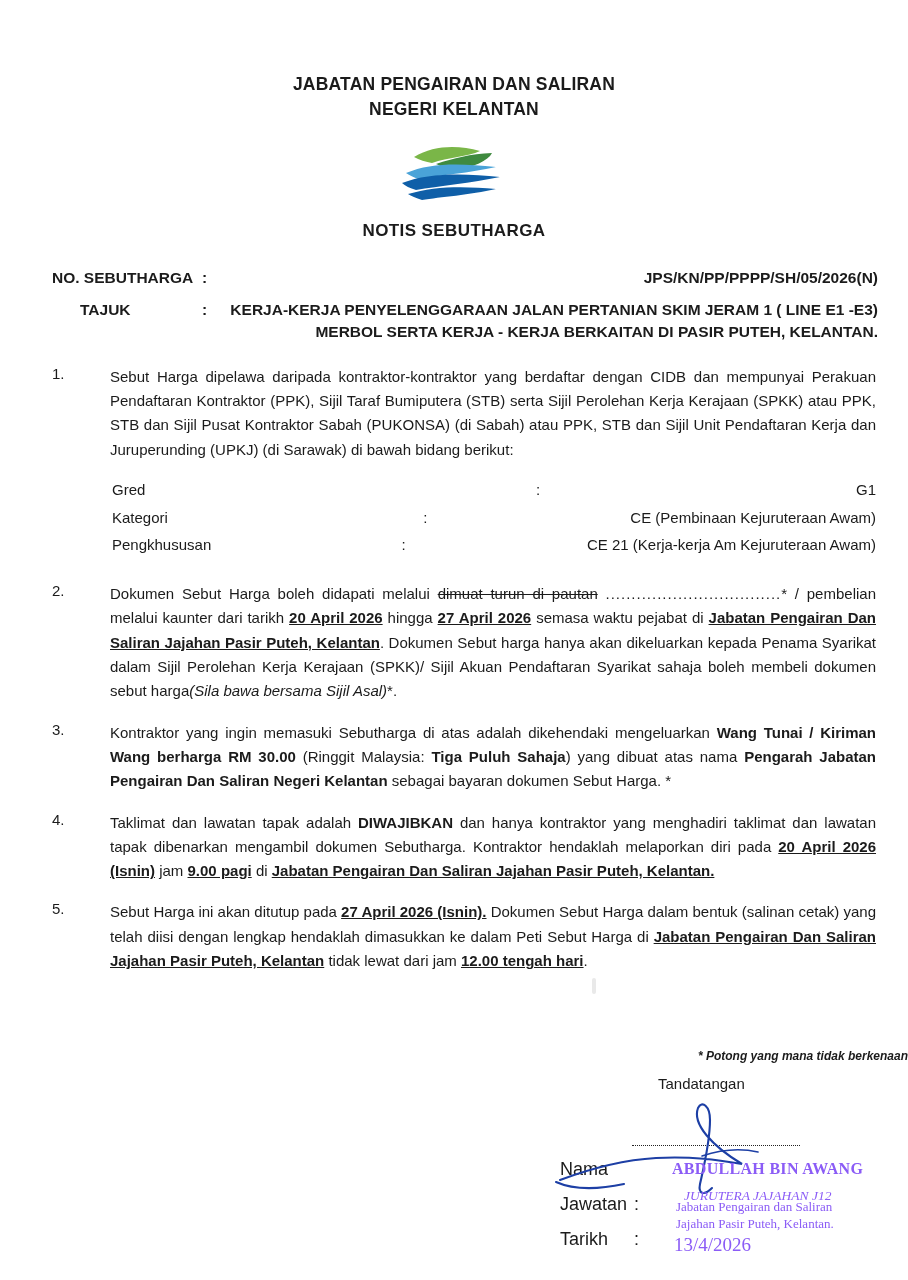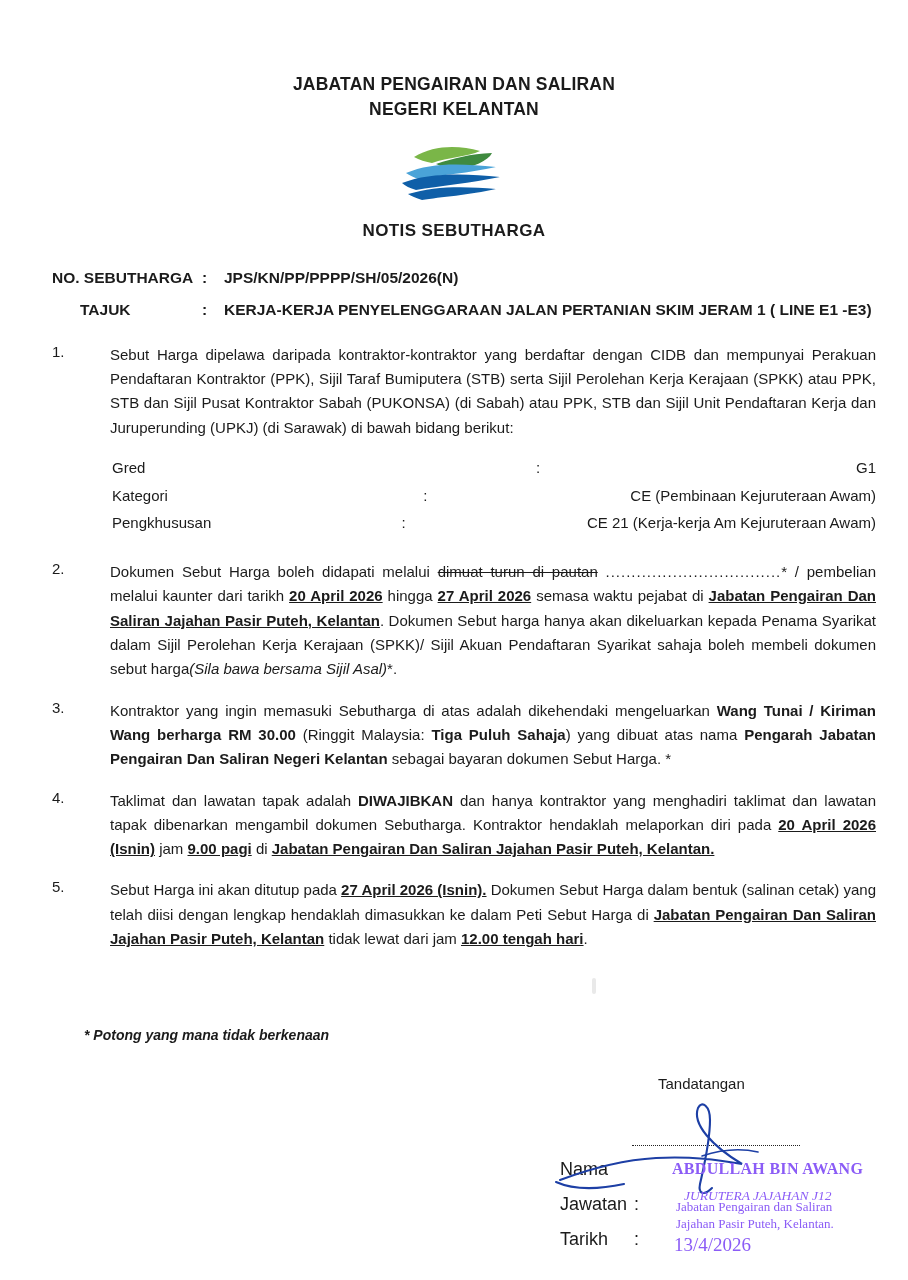--- a/index.html
+++ b/index.html
@@ -68,20 +68,21 @@
     width: 150px;
     flex: 0 0 150px;
     box-sizing: border-box;
   }
   .meta-colon {
     width: 22px;
     flex: 0 0 22px;
   }
   .meta-value {
     flex: 1 1 auto;
+    text-align: right;
   }
 
   
   .clauses {
     margin-top: 22px;
     padding-left: 52px;
     padding-right: 32px;
   }
   .clause {
     display: flex;
@@ -122,23 +123,24 @@
   }
   .gred-colon {
     width: 18px;
     flex: 0 0 18px;
   }
 
   
   .footnote {
     margin-top: 76px;
     padding-left: 84px;
-    font-size: 14px;
+    font-size: 12px;
     font-style: italic;
     font-weight: bold;
+    text-align: right;
   }
 
   
   .sign-block {
     position: absolute;
     left: 560px;
     top: 1075px;
     width: 330px;
     font-size: 14.5px;
   }
@@ -248,20 +250,21 @@
     <div class="meta-row">
       <div class="meta-label">NO. SEBUTHARGA</div>
       <div class="meta-colon">:</div>
       <div class="meta-value">JPS/KN/PP/PPPP/SH/05/2026(N)</div>
     </div>
     <div class="meta-row">
       <div class="meta-label indent">TAJUK</div>
       <div class="meta-colon">:</div>
       <div class="meta-value">
         <span>KERJA-KERJA PENYELENGGARAAN JALAN PERTANIAN SKIM JERAM 1 ( LINE E1 -E3)</span><br>
+        <span>MERBOL SERTA KERJA - KERJA BERKAITAN DI PASIR PUTEH, KELANTAN.</span>
       </div>
     </div>
   </div>
 
   <div class="clauses">
 
     <div class="clause">
       <div class="clause-num">1.</div>
       <div class="clause-body">
         <span>Sebut Harga dipelawa daripada kontraktor-kontraktor yang berdaftar dengan CIDB dan mempunyai Perakuan Pendaftaran Kontraktor (PPK), Sijil Taraf Bumiputera (STB) serta Sijil Perolehan Kerja Kerajaan (SPKK) atau PPK, STB dan Sijil Pusat Kontraktor Sabah (PUKONSA) (di Sabah) atau PPK, STB dan Sijil Unit Pendaftaran Kerja dan Juruperunding (UPKJ) (di Sarawak) di bawah bidang berikut:</span>

